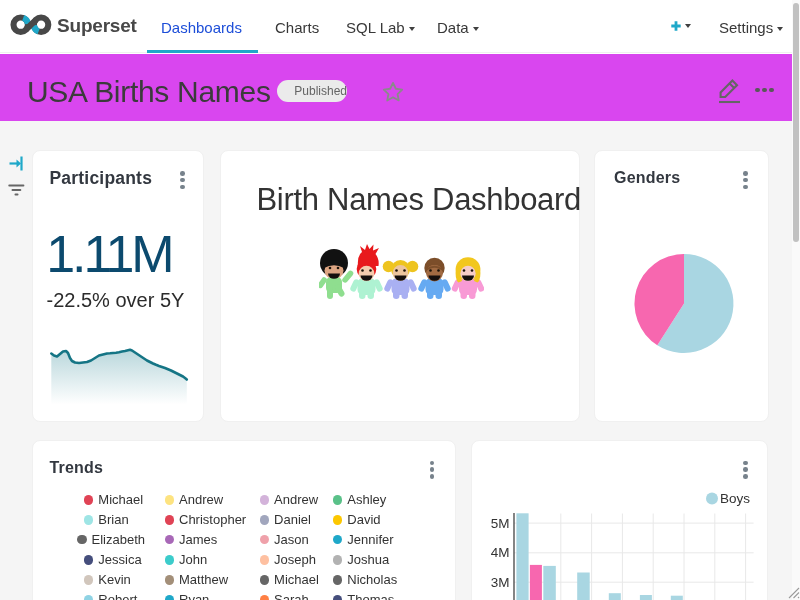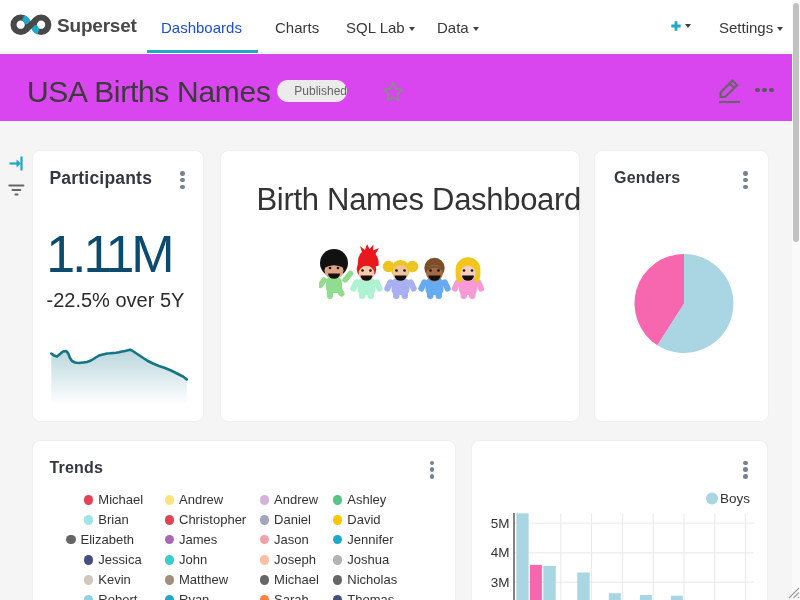--- a/index.html
+++ b/index.html
@@ -209,21 +209,21 @@
       <span class="lt">Christopher</span>
     </div>
 <div class="li" style="left:226.6px;top:72.2px">
       <span class="ld" style="background:#A1A6BD"></span>
       <span class="lt">Daniel</span>
     </div>
 <div class="li" style="left:299.8px;top:72.2px">
       <span class="ld" style="background:#FCC700"></span>
       <span class="lt">David</span>
     </div>
-<div class="li" style="left:33px;top:91.6px">
+<div class="li" style="left:44px;top:91.6px">
       <span class="ld" style="background:#666666"></span>
       <span class="lt">Elizabeth</span>
     </div>
 <div class="li" style="left:131.5px;top:91.6px">
       <span class="ld" style="background:#A868B7"></span>
       <span class="lt">James</span>
     </div>
 <div class="li" style="left:226.6px;top:91.6px">
       <span class="ld" style="background:#EFA1AA"></span>
       <span class="lt">Jason</span>

